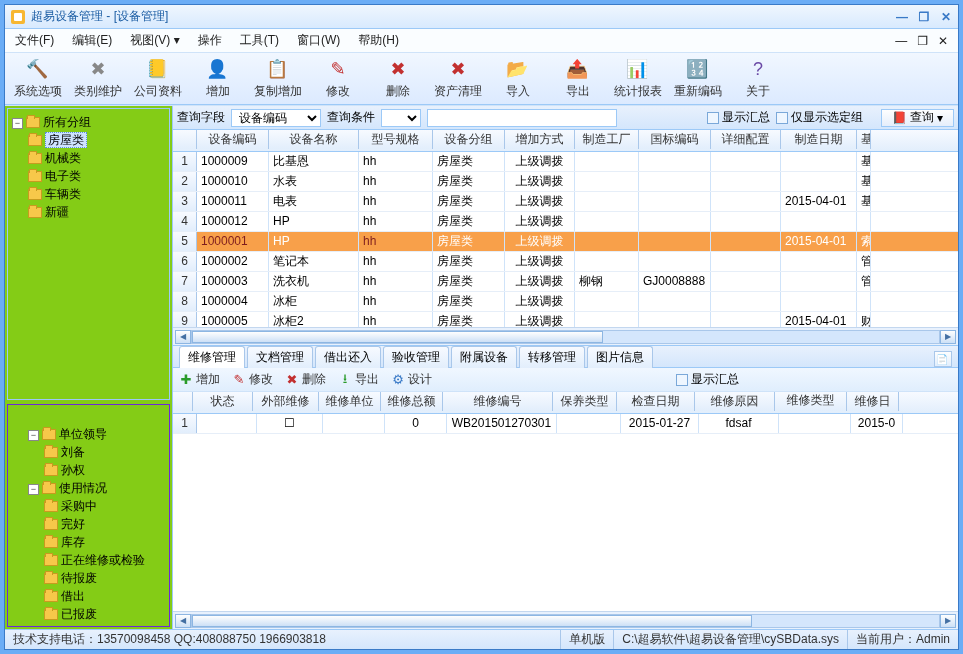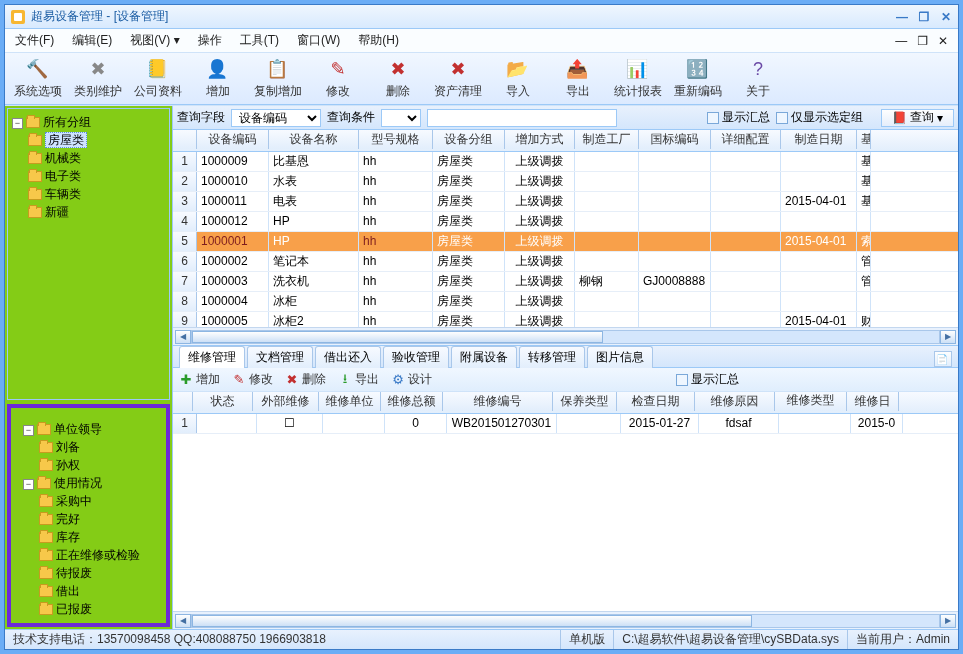--- a/index.html
+++ b/index.html
@@ -16,21 +16,21 @@
   .menubar span { color:#222; cursor:pointer; }
   .menubar .mdi { margin-left:auto; display:flex; gap:10px; color:#333; }
   
   .toolbar { height:52px; background:linear-gradient(#f1f7ff,#dceaff); border-bottom:1px solid #9cc9f7; display:flex; align-items:center; padding:0 8px; gap:10px; }
   .tbtn { display:flex; flex-direction:column; align-items:center; justify-content:center; gap:2px; min-width:50px; height:48px; cursor:pointer; color:#333; }
   .tbtn .tico { width:24px; height:24px; display:flex; align-items:center; justify-content:center; font-size:18px; }
   
   .body { flex:1; display:flex; overflow:hidden; border-top:1px solid #cfe3f9;}
   .left { width:168px; display:flex; flex-direction:column; border-right:1px solid #9cc9f7; background:#84cc16;}
   .treebox { height:292px; border:1px solid #9cc9f7; margin:2px; overflow:auto; padding:4px; }
-  .treebox2 { flex:1; border:4px solid #6d28d9; margin:2px; overflow:auto; padding:12px; }
+  .treebox2 { flex:1; border:1px solid #6d28d9; margin:2px; overflow:auto; padding:20px; }
   .navlabel { margin:2px; padding:3px 4px; border:1px solid #9cc9f7; background:#e8f2fe; color:#222; }
   .tree ul { list-style:none; margin:0; padding-left:16px; }
   .tree li { white-space:nowrap; line-height:18px; }
   .tree .toggle { display:inline-flex; width:11px; height:11px; border:1px solid #888; align-items:center; justify-content:center; margin-right:3px; font-size:9px; color:#444; background:#fff;}
   .tree .folder { display:inline-block; width:14px; height:11px; background:#f7c84a; border:1px solid #c79b1f; margin-right:3px; vertical-align:middle; position:relative; }
   .tree .folder::before{content:"";position:absolute;top:-3px;left:0;width:6px;height:3px;background:#f7c84a;border:1px solid #c79b1f;border-bottom:none;}
   
   .right { flex:1; display:flex; flex-direction:column; overflow:hidden; }
   .querybar { height:24px; background:linear-gradient(#e8f1fd,#d4e6fc); border-bottom:1px solid #9cc9f7; display:flex; align-items:center; padding:0 4px; gap:6px;}
   .querybar select, .querybar input { height:18px; border:1px solid #9cc9f7; background:#fff; padding:0 3px; font-size:12px;}

